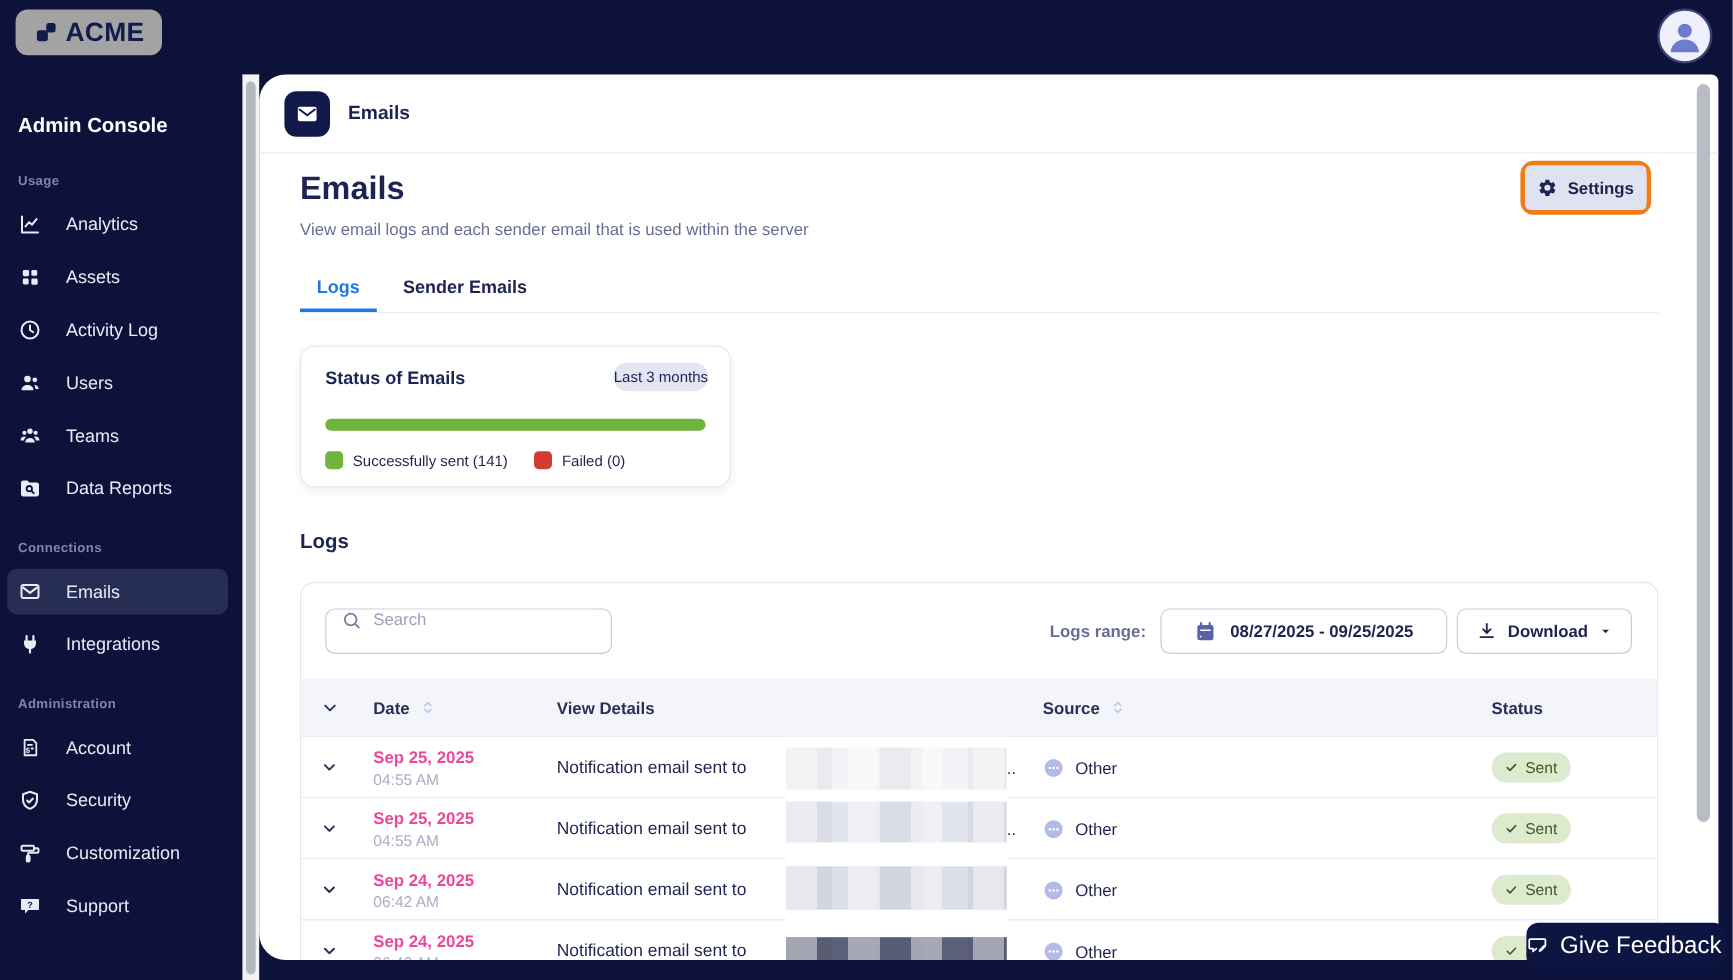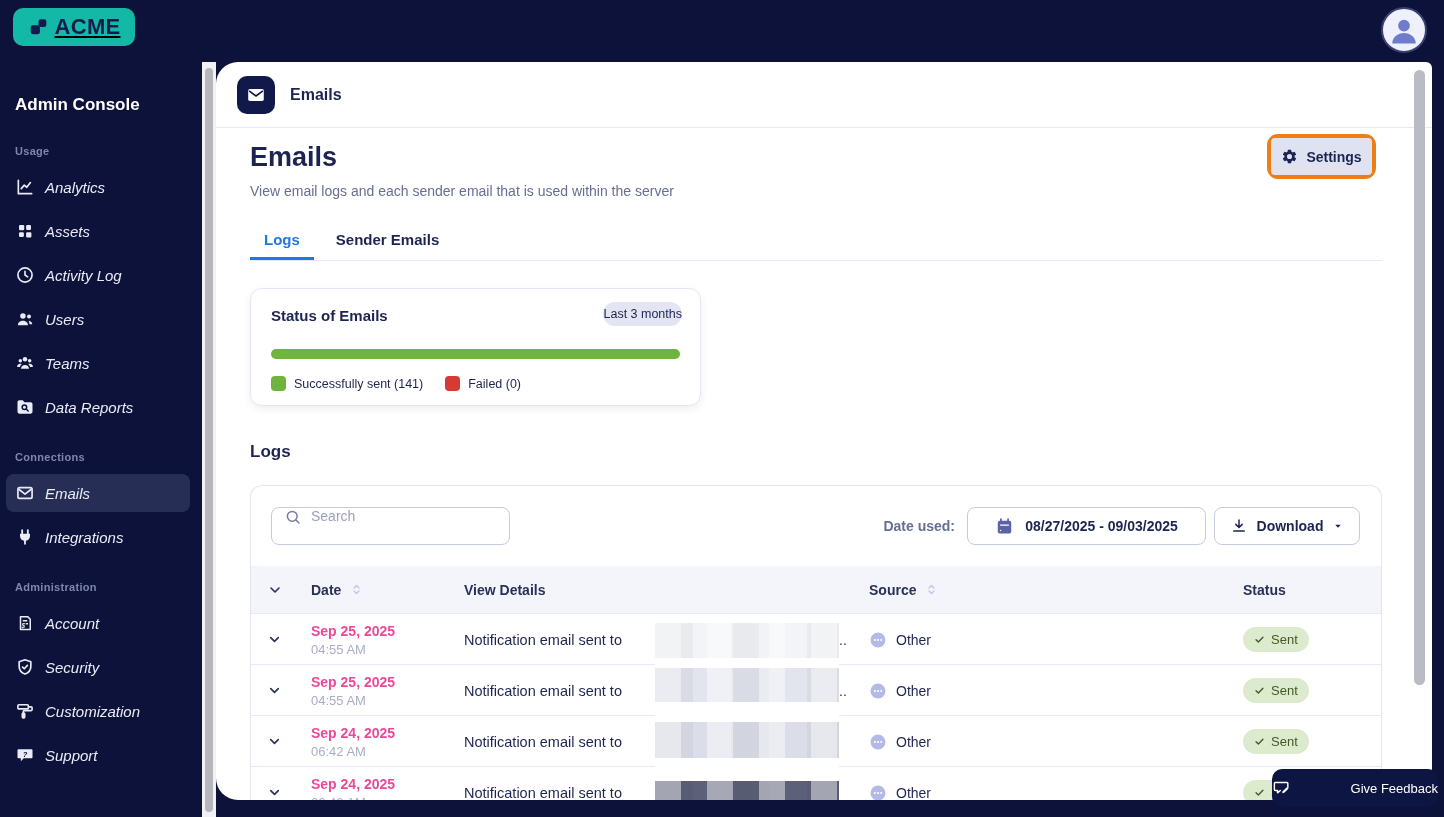--- a/index.html
+++ b/index.html
@@ -2,32 +2,32 @@
 <html><head>
 <meta charset="utf-8">
 <style>
   * { margin:0; padding:0; box-sizing:border-box; }
   html,body { width:1444px; height:817px; }
   body { font-family:"Liberation Sans", sans-serif; }
 
   .stage { position:relative; width:1444px; height:817px; background:#0c1239; overflow:hidden; }
 
   
-  .logo { position:absolute; left:13px; top:8px; width:122px; height:38px; background:#14b8a6;
-          border-radius:10px; display:flex; align-items:center; justify-content:center; gap:5px;text-decoration:underline; }
+  .logo { position:absolute; left:13px; top:8px; width:122px; height:38px; background:#a3a3a3;
+          border-radius:10px; display:flex; align-items:center; justify-content:center; gap:5px; }
   .logo-text { color:#131b4d; font-weight:800; font-size:22px; letter-spacing:.3px; }
   .avatar { position:absolute; left:1381px; top:7px; width:46px; height:46px; border-radius:50%;
             background:#eef1fb; border:2px solid #3a4170; display:flex; align-items:center; justify-content:center; cursor:pointer; }
 
   
   .sidebar { position:absolute; top:60px; left:0; width:202px; bottom:0; color:#e9ebf7; }
   .sb-title { margin:35px 0 0 15px; font-size:17px; font-weight:700; color:#fff; }
   .sb-label { margin:30px 0 8px 15px; font-size:11px; font-weight:700; color:#7e86ae; letter-spacing:.3px; }
-  .nav-item { position:relative; height:44px; display:flex; align-items:center; gap:10px;
-              padding-left:15px; font-size:15px; cursor:pointer;font-style:italic; }
+  .nav-item { position:relative; height:44px; display:flex; align-items:center; gap:20px;
+              padding-left:15px; font-size:15px; cursor:pointer; }
   .nav-item > * { position:relative; z-index:1; }
   .nav-item.active::before { content:""; position:absolute; left:6px; right:12px; top:3px; bottom:3px;
               background:#272e55; border-radius:8px; z-index:0; }
   .nav-icon { width:20px; height:20px; display:flex; align-items:center; justify-content:center; color:#e9ebf7; }
 
   
   .left-scroll { position:absolute; left:202px; top:62px; width:14px; bottom:0; background:#f2f2f2; }
   .left-scroll .thumb { position:absolute; left:3px; top:6px; width:8px; bottom:5px; background:#b5b7bc; border-radius:5px; }
   .v-scroll-thumb { position:absolute; left:1198px; top:8px; width:11px; height:615px; background:#b9bcc4; border-radius:6px; }
 
@@ -45,21 +45,21 @@
   .settings-btn { width:101px; height:37px; background:#dfe3f1; border:none; border-radius:4px; cursor:pointer;
                   display:flex; align-items:center; justify-content:center; gap:8px;
                   font-family:inherit; font-size:14px; font-weight:700; color:#1d2452; }
 
   .tabs { position:absolute; left:34px; top:162px; right:50px; height:37px; border-bottom:1px solid #e8eaf3;
           display:flex; gap:8px; }
   .tab { font-size:15px; font-weight:700; color:#1d2452; padding:7px 14px 0; cursor:pointer; height:100%; }
   .tab.active { color:#2079e2; box-shadow:inset 0 -3px 0 #2079e2; }
 
   
-  .status-card { position:absolute; left:34px; top:226px; width:451px; height:118px; background:#fff;
+  .status-card { position:absolute; left:34px; top:226px; width:359px; height:118px; background:#fff;
                  border:1px solid #e4e7f1; border-radius:12px; box-shadow:0 3px 8px rgba(20,30,80,.07); }
   .status-title { position:absolute; left:20px; top:18px; font-size:15px; font-weight:700; color:#1d2452; }
   .status-badge { position:absolute; right:18px; top:13px; background:#e3e6f2; border-radius:13px;
                   padding:5px 0; font-size:12.5px; color:#1d2452; }
   .status-bar { position:absolute; left:20px; right:20px; top:60px; height:10px; border-radius:6px; }
   .legend { position:absolute; left:20px; top:87px; display:flex; gap:22px; align-items:center;
             font-size:12.5px; color:#1d2452; }
   .legend-item { display:flex; align-items:center; gap:8px; }
   .swatch { width:15px; height:15px; border-radius:4px; }
 
@@ -101,22 +101,22 @@
   .band { position:absolute; left:0; right:0;
           background-image:repeating-linear-gradient(90deg, rgba(255,255,255,.45) 0 26px, rgba(0,0,0,0) 26px 52px),
                            repeating-linear-gradient(90deg, rgba(0,0,0,.04) 0 38px, rgba(0,0,0,0) 38px 76px); }
   .band1 { top:9px;   height:35px; background-color:#f3f4f8; }
   .band2 { top:54px;  height:34px; background-color:#e3e5ee; }
   .band3 { top:108px; height:36px; background-color:#dbdee9; }
   .band4 { top:167px; height:20px; background-color:#5c6078; }
 
   
   .feedback { position:absolute; left:1272px; top:769px; width:166px; height:38px; background:#0d1543;
-              border:none; border-radius:10px; color:#fff; display:flex; align-items:center; justify-content:space-between;
-              gap:9px; font-family:inherit; font-size:13px; cursor:pointer; z-index:30; }
+              border:none; border-radius:10px; color:#fff; display:flex; align-items:center; justify-content:flex-start;
+              gap:9px; font-family:inherit; font-size:20px; cursor:pointer; z-index:30; }
 </style>
 </head>
 <body>
 
 <div class="stage">
 
   <div class="logo">
     <svg width="22" height="22" viewBox="0 0 24 24">
       <rect x="3" y="10" width="10" height="10" rx="2.6" fill="#131b4d"></rect>
       <rect x="11.5" y="3.5" width="8.5" height="8.5" rx="2.4" fill="#131b4d"></rect>
@@ -315,29 +315,29 @@
 
       <div class="search-box">
         <svg width="18" height="18" viewBox="0 0 24 24" fill="none" stroke="#767d9e" stroke-width="2" stroke-linecap="round">
             <circle cx="11" cy="11" r="6.5"></circle>
             <path d="M15.9 15.9L20 20"></path>
           </svg>
         <input class="search-input" placeholder="Search" style="">
       </div>
 
       <div class="filter-right">
-        <span class="dr-label">Date used:</span>
+        <span class="dr-label">Logs range:</span>
         <div class="date-field">
           <svg width="19" height="19" viewBox="0 0 24 24">
               <path d="M7.5 2.8v3.4M16.5 2.8v3.4" stroke="#5a63a8" stroke-width="2.2" stroke-linecap="round"></path>
               <rect x="3.5" y="4.8" width="17" height="16" rx="2.4" fill="#5a63a8"></rect>
               <line x1="6.5" y1="10.3" x2="17.5" y2="10.3" stroke="#fff" stroke-width="1.6"></line>
               <line x1="7" y1="17" x2="9" y2="17" stroke="#fff" stroke-width="1.8" stroke-dasharray="0.1 3.2" stroke-linecap="round"></line>
             </svg>
-          <span>08/27/2025 - 09/03/2025</span>
+          <span>08/27/2025 - 09/25/2025</span>
         </div>
         <button class="download-btn">
           <svg width="18" height="18" viewBox="0 0 24 24" fill="none" stroke="#1d2452" stroke-width="2" stroke-linecap="round" stroke-linejoin="round">
               <path d="M12 4v9.5M7.8 9.8L12 14l4.2-4.2"></path>
               <path d="M5 18.5h14"></path>
             </svg>
           <span>Download</span>
           <svg width="12" height="12" viewBox="0 0 24 24">
               <path d="M6.5 9.5l5.5 6 5.5-6z" fill="#1d2452"></path>
             </svg>

